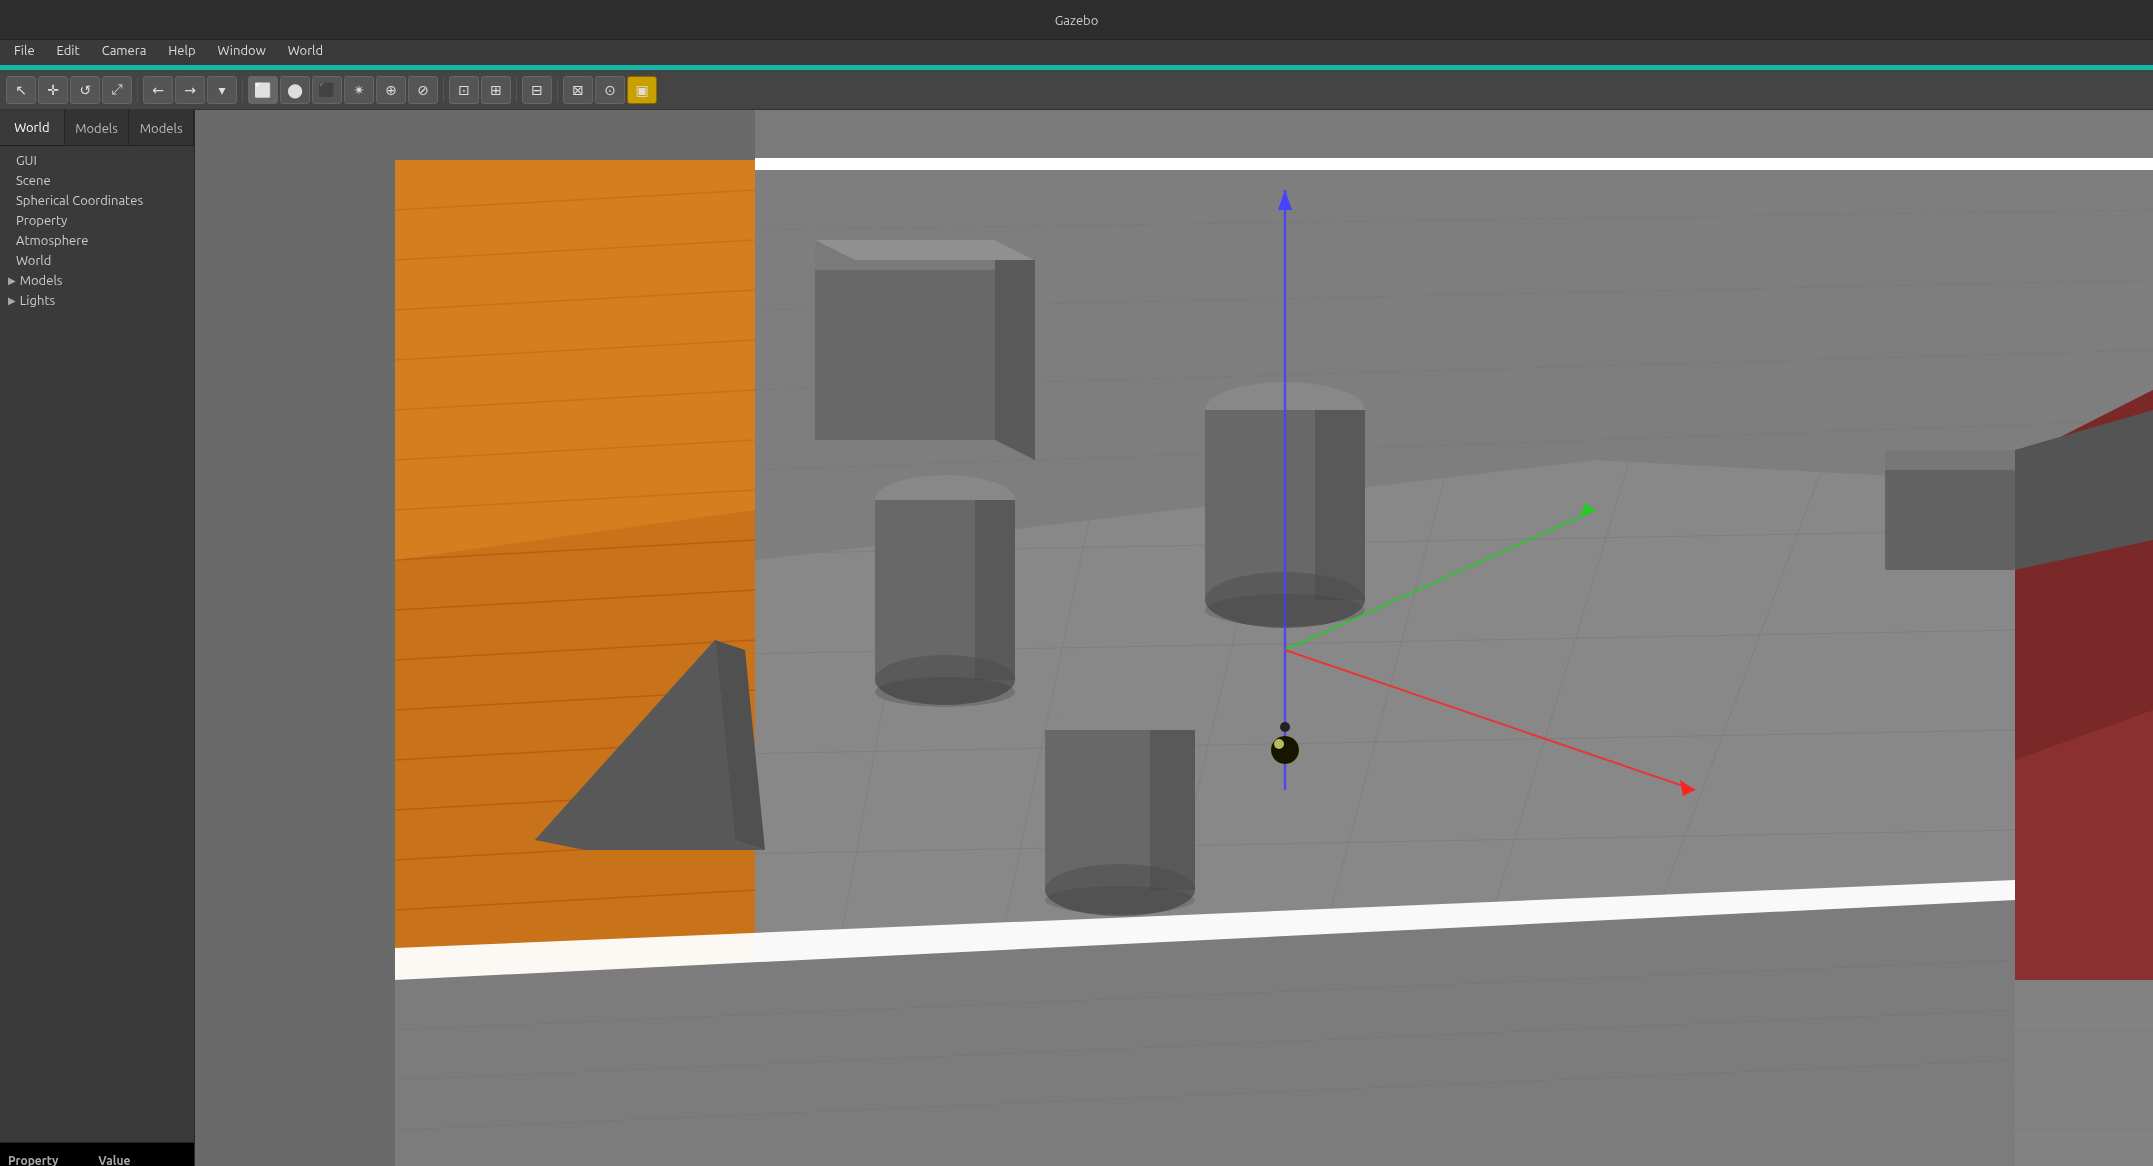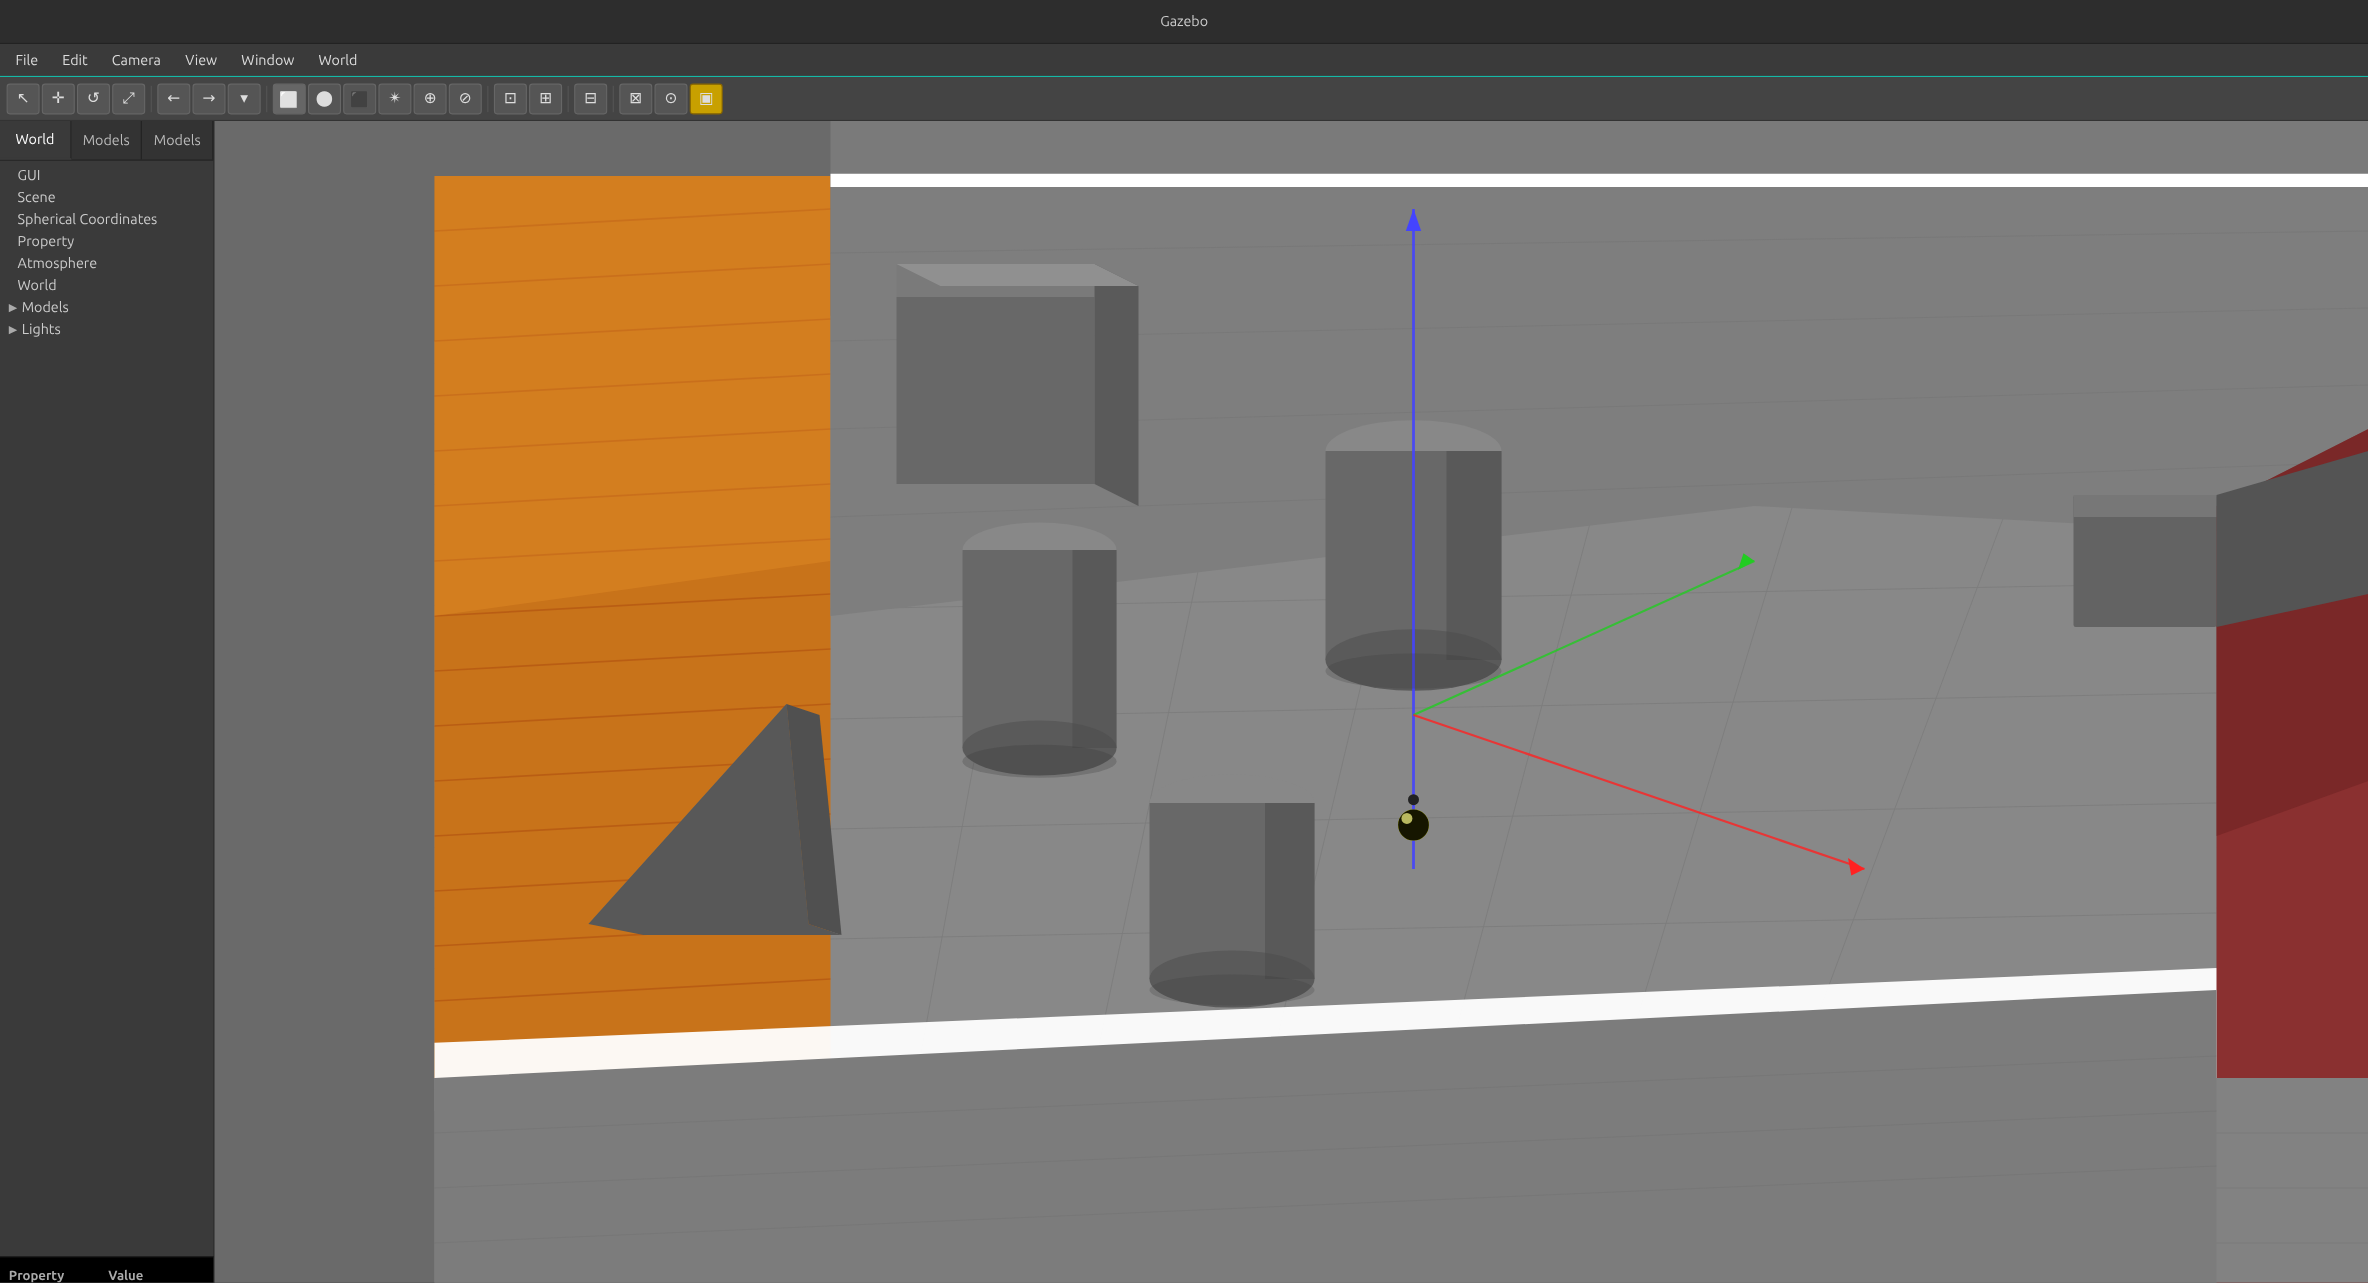--- a/index.html
+++ b/index.html
@@ -27,23 +27,23 @@
       color: #ccc;
       font-size: 13px;
     }
 
     
     #menu-bar {
       width: 100%;
       height: 30px;
       background: #3a3a3a;
       display: flex;
-      align-items: center;
+      align-items: flex-start;
       padding: 0 4px;
-      border-bottom: 1px solid #14b8a6;
+      border-bottom: 5px solid #14b8a6;
       gap: 2px;
     }
     .menu-item {
       padding: 3px 10px;
       color: #ddd;
       font-size: 13px;
       cursor: pointer;
       border-radius: 2px;
     }
 
@@ -180,21 +180,21 @@
 <body>
 
 <div id="title-bar">
   <span>Gazebo</span>
 </div>
 
 <div id="menu-bar">
   <span class="menu-item">File</span>
   <span class="menu-item">Edit</span>
   <span class="menu-item">Camera</span>
-  <span class="menu-item">View</span>
+  <span class="menu-item">Help</span>
   <span class="menu-item">Window</span>
   <span class="menu-item">World</span>
 </div>
 
 <div id="toolbar">
   <div class="toolbar-btn" title="Select">↖</div>
   <div class="toolbar-btn" title="Translate">✛</div>
   <div class="toolbar-btn" title="Rotate">↺</div>
   <div class="toolbar-btn" title="Scale">⤢</div>
   <div class="toolbar-separator"></div>

